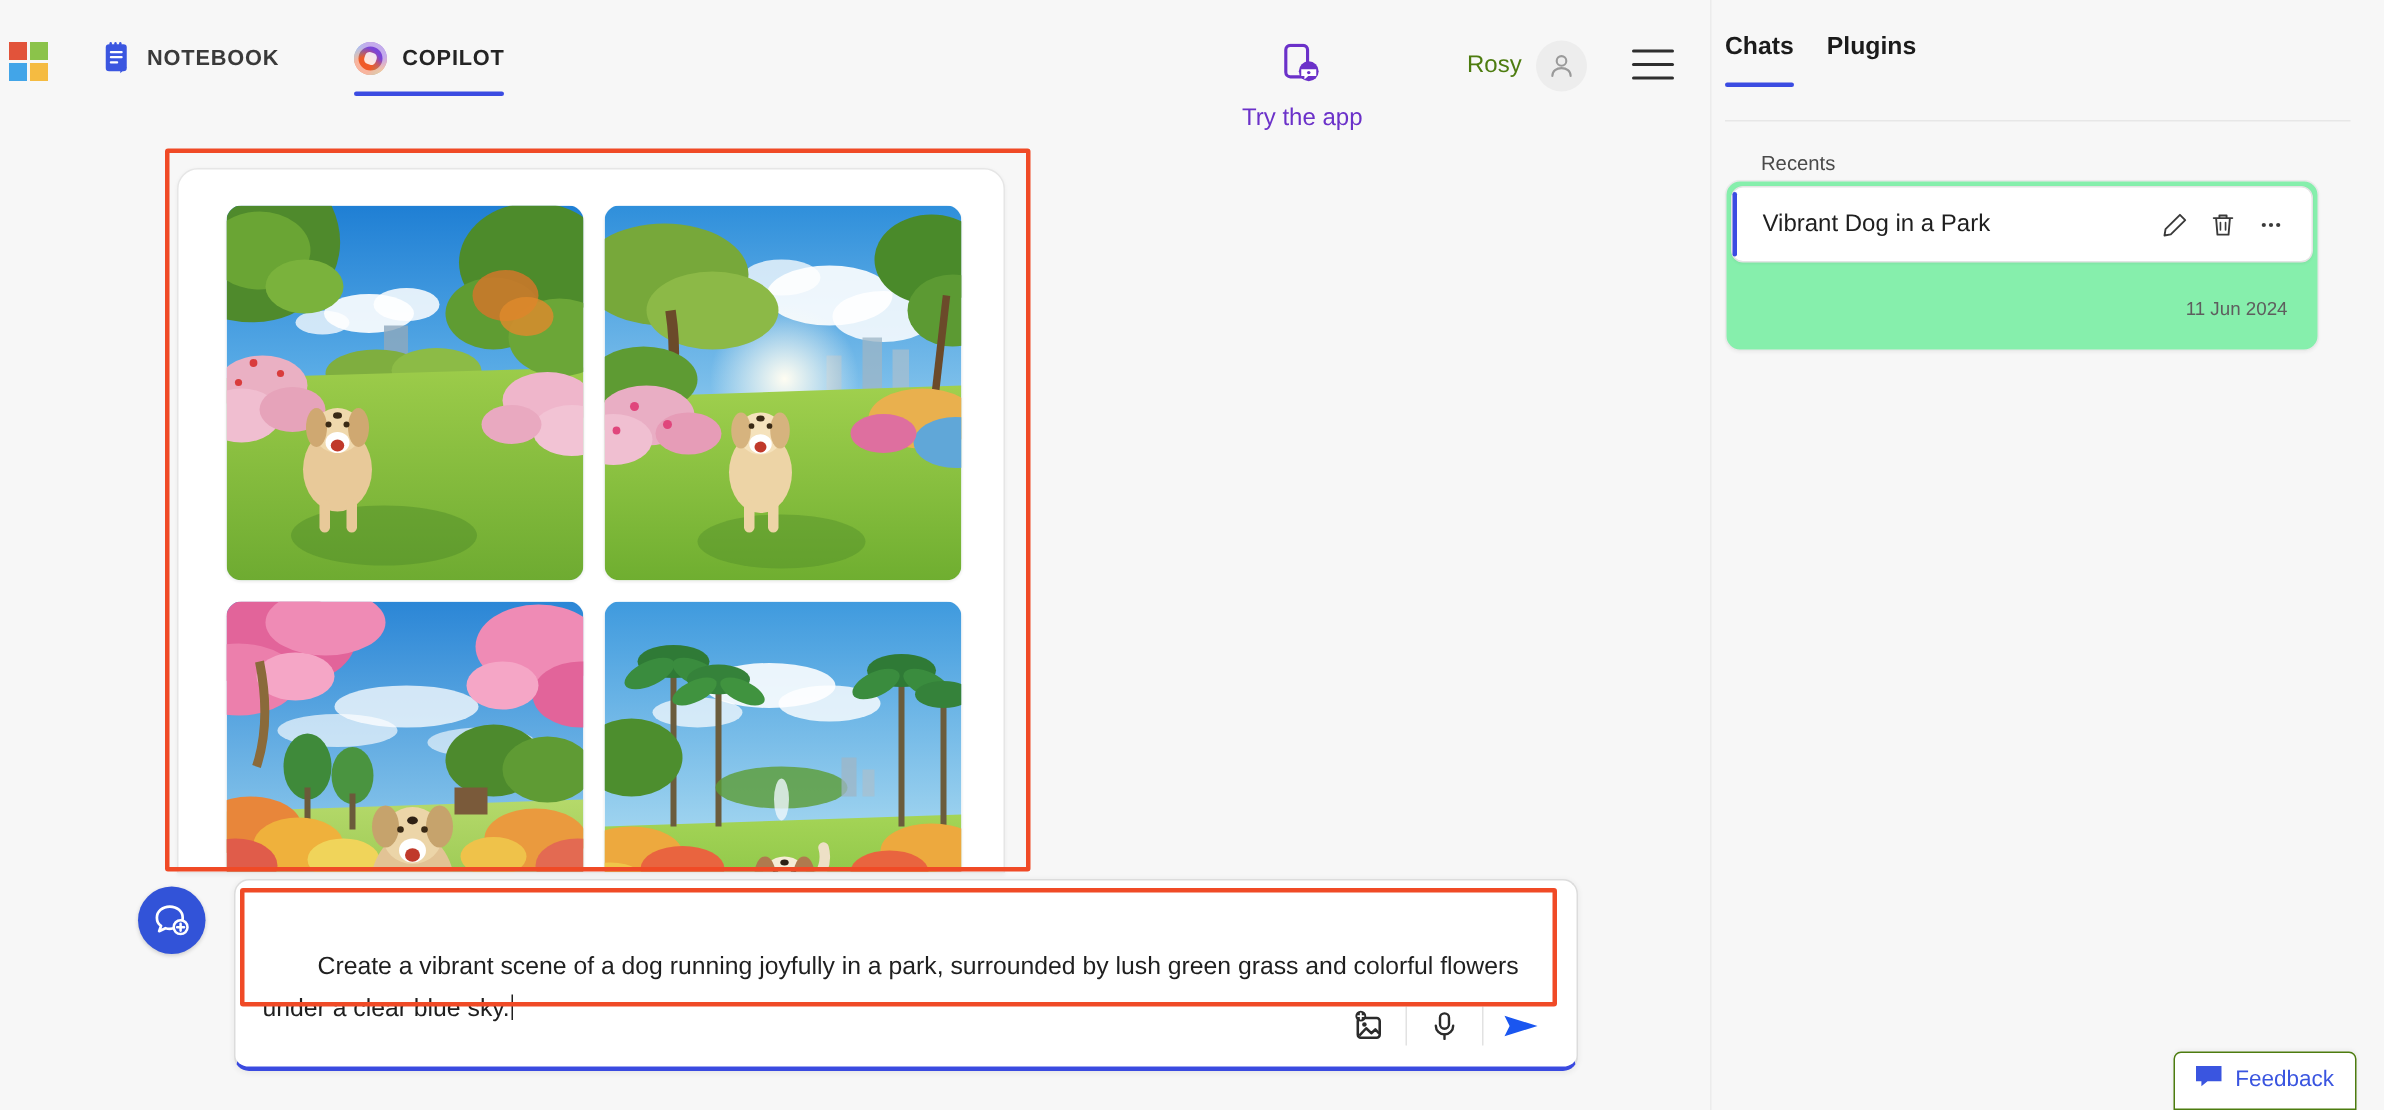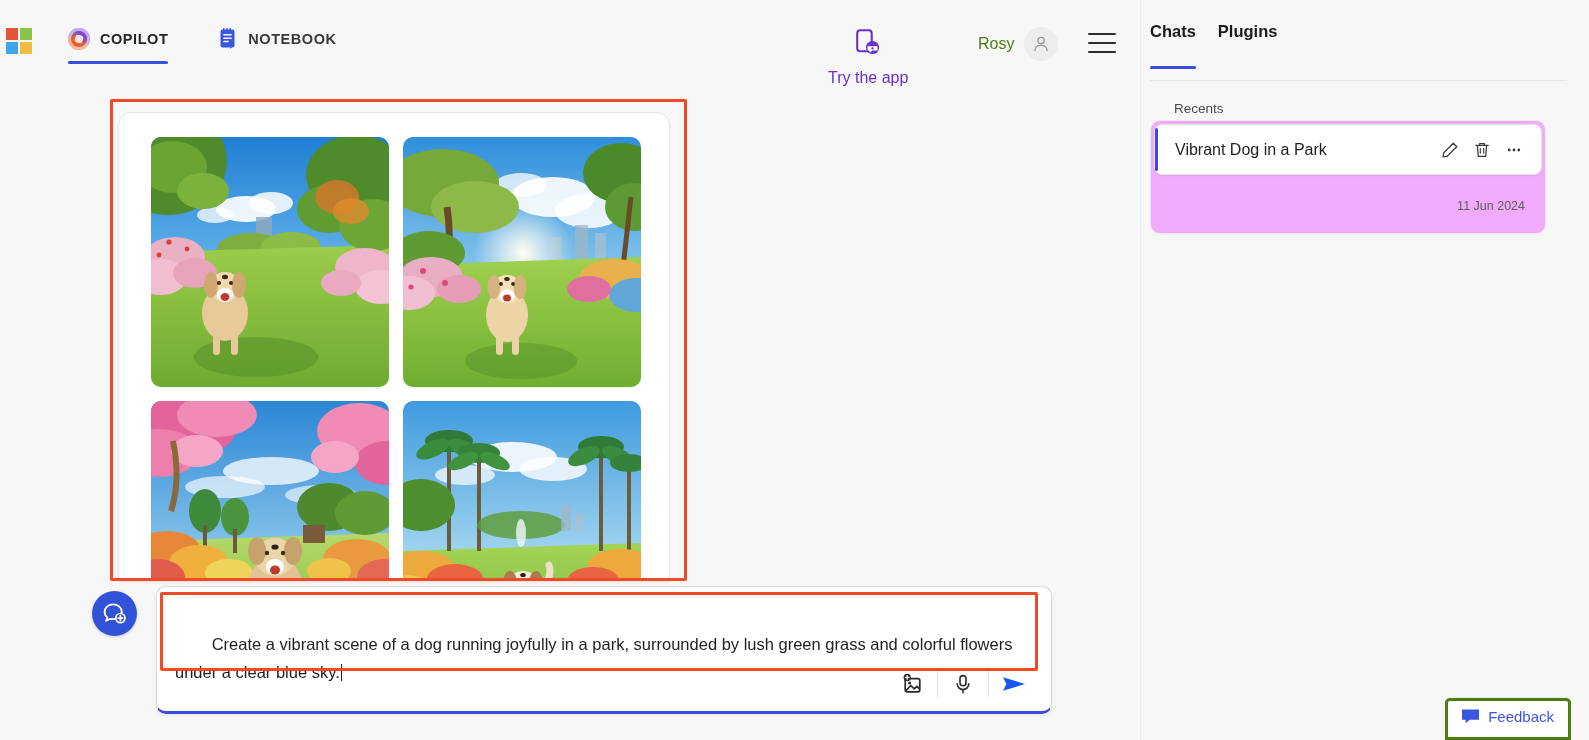--- a/index.html
+++ b/index.html
@@ -166,38 +166,38 @@
     width: 449px; flex: 0 0 449px; height: 740px;
     background: #f7f7f7; border-left: 1px solid #ececec;
     position: relative;
   }
   .side-tabs {
     position: absolute; left: 9px; top: 22px;
     display: flex; gap: 22px;
   }
   .side-tab {
     font-size: 16.5px; font-weight: 700; color: #1b1b1b;
-    padding-bottom: 28px; position: relative; cursor: pointer;
+    padding-bottom: 17px; position: relative; cursor: pointer;
   }
   .side-tab.active::after {
     content: ""; position: absolute; left: 0; right: 0; bottom: 0;
     height: 3px; background: #3b4ce2; border-radius: 2px;
   }
   .side-divider {
     position: absolute; left: 9px; right: 22px; top: 80px;
     height: 1px; background: #e7e7e7;
   }
   .recents-label {
     position: absolute; left: 9px; top: 101px;
     font-size: 13.5px; color: #4a4a4a; margin-left: 24px;
   }
   .chat-list {
     position: absolute; left: 9px; top: 120px;
     width: 396px;
-    background: #f0abfc;
+    background: #86efac;
     border: 1px solid #e9e9e9; border-radius: 10px;
     box-shadow: 0 1px 2px rgba(0,0,0,.04);
     overflow: hidden;
   }
   .chat-item {
     position: relative; display: flex; align-items: center;
     height: 55px; padding: 0 14px 0 20px; cursor: pointer;
   }
   .chat-item.selected {
     background: #fff;
@@ -217,22 +217,22 @@
     -webkit-mask-image: linear-gradient(to right, #000 88%, rgba(0,0,0,0) 100%);
     mask-image: linear-gradient(to right, #000 88%, rgba(0,0,0,0) 100%);
     max-width: 290px; flex: none;
   }
   .chat-actions { display: flex; align-items: center; gap: 14px; padding-right: 4px; }
   .act { width: 18px; height: 18px; display: flex; align-items: center; justify-content: center; cursor: pointer; }
   .chat-date { font-size: 12.5px; color: #5e5e5e; margin-left: auto; padding-right: 6px; white-space: nowrap; text-align: center; }
 
   .feedback-btn {
     position: absolute; right: 18px; bottom: 0;
-    display: flex; align-items: flex-start; gap: 8px;
-    background: #fff; border: 3px solid #4d7c0f;
+    display: flex; align-items: center; gap: 8px;
+    background: #fff; border: 1px solid #4d7c0f;
     border-top-left-radius: 5px; border-top-right-radius: 5px;
     padding: 7px 14px 9px 13px; cursor: pointer;
     box-shadow: 0 -1px 3px rgba(0,0,0,.05);
   }
   .feedback-btn .t { font-size: 15px; color: #3a55e0; }
 </style>
 </head>
 <body>
 
 <div class="app">
@@ -242,38 +242,38 @@
     <div class="topbar">
 
       <div class="ms-logo">
         <i></i>
         <i></i>
         <i></i>
         <i></i>
       </div>
 
       <div class="nav-tabs">
-        <div class="nav-tab active">
-          <span class="copilot-glyph"></span>
-          <span class="lbl">COPILOT</span>
-        </div>
         <div class="nav-tab">
           <span>
             <svg class="nb-glyph" viewBox="0 0 20 22">
               <rect x="2.5" y="1.5" width="14" height="18" rx="2.2" fill="#3b56e0"></rect>
               <rect x="5" y="0" width="1.6" height="3.4" rx="0.8" fill="#3b56e0"></rect>
               <rect x="8.2" y="0" width="1.6" height="3.4" rx="0.8" fill="#3b56e0"></rect>
               <rect x="11.4" y="0" width="1.6" height="3.4" rx="0.8" fill="#3b56e0"></rect>
               <rect x="5.2" y="6" width="8.6" height="1.5" rx="0.7" fill="#fff"></rect>
               <rect x="5.2" y="9.4" width="8.6" height="1.5" rx="0.7" fill="#fff"></rect>
               <rect x="5.2" y="12.8" width="5.6" height="1.5" rx="0.7" fill="#fff"></rect>
               <path d="M12.2 16.6h4.3l-4.3 4.3z" fill="#3b56e0"></path>
             </svg>
           </span>
           <span class="lbl">NOTEBOOK</span>
+        </div>
+        <div class="nav-tab active">
+          <span class="copilot-glyph"></span>
+          <span class="lbl">COPILOT</span>
         </div>
       </div>
 
       <div class="tryapp">
         <span>
           <svg width="24" height="27" viewBox="0 0 24 27">
             <rect x="1.2" y="1.2" width="14.5" height="21" rx="3" fill="none" stroke="#6b31c9" stroke-width="2.1"></rect>
             <circle cx="16.5" cy="18.5" r="6.6" fill="#6b31c9"></circle>
             <path d="M11.5 17.2h10v4.4h-5.3l-2.6 2.4v-2.4h-2.1z" fill="#fff"></path>
             <circle cx="16.5" cy="19.4" r="1.15" fill="#6b31c9"></circle>

